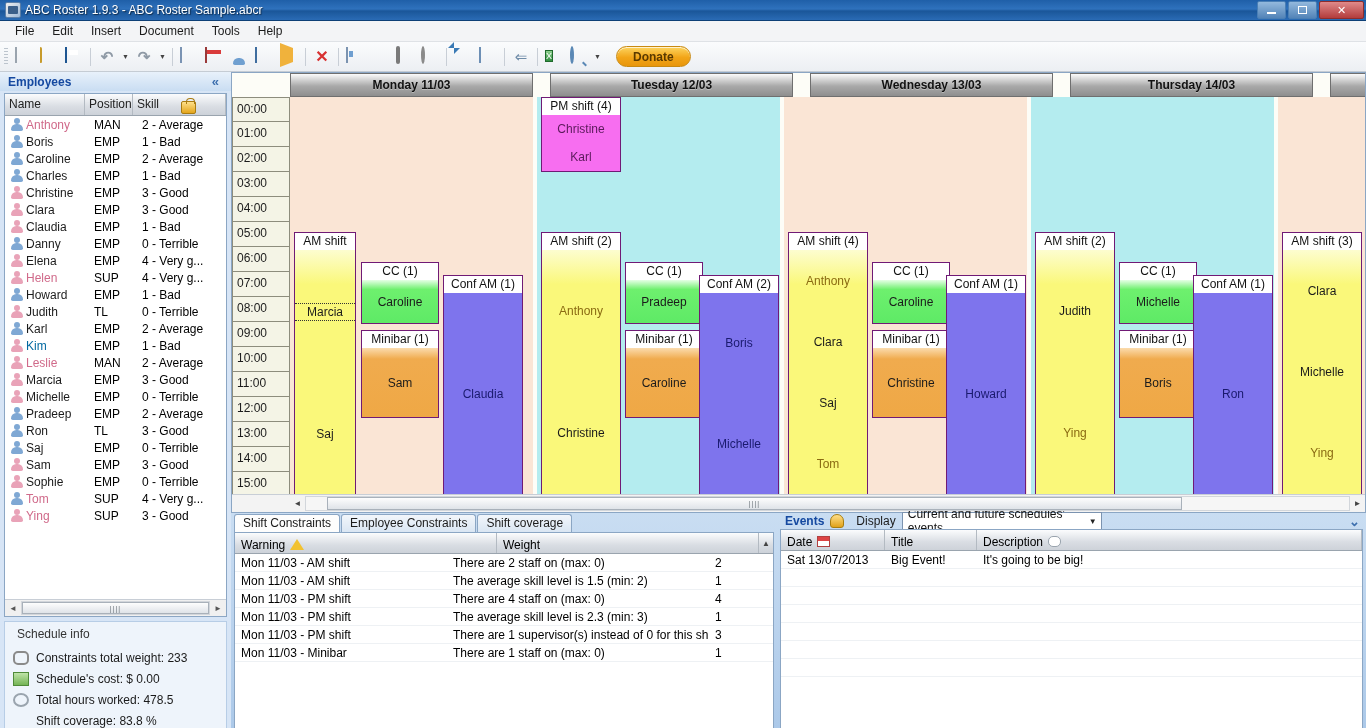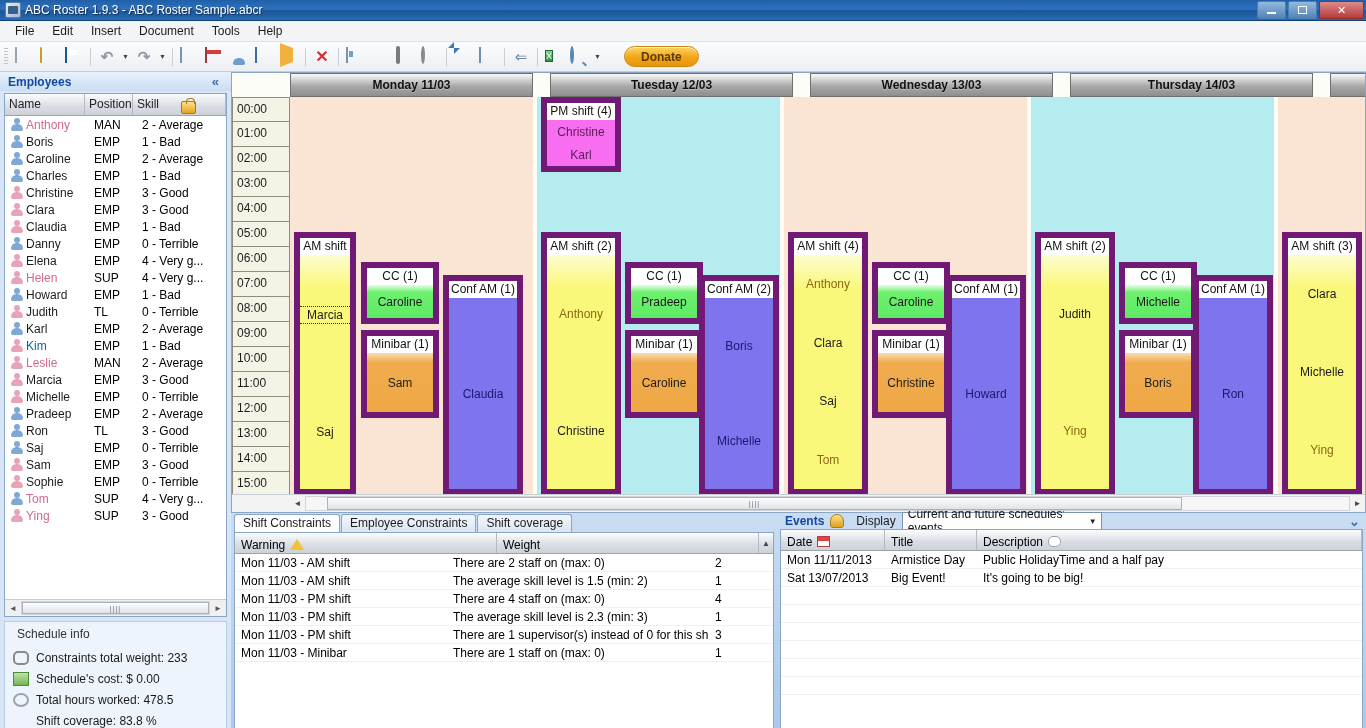--- a/index.html
+++ b/index.html
@@ -69,21 +69,21 @@
     display: flex; align-items: center; padding-left: 4px; gap: 1px;
   }
   .tgrip { width: 4px; height: 18px; margin-right: 3px;
     background: repeating-linear-gradient(to bottom,#bcc4cd 0 1px,transparent 1px 3px); }
   .tbtn { width: 24px; height: 24px; display: flex; align-items: center; justify-content: center;
     border: 1px solid transparent; border-radius: 2px; position: relative; }
   .tsep { width: 1px; height: 18px; background: #c8ced6; margin: 0 3px; }
   .tarrow { width: 11px; height: 24px; display:flex; align-items:center; justify-content:center;
     font-size: 7px; color: #444; }
   .donate {
-    margin-left: 20px; height: 21px; padding: 0 16px;
+    margin-left: 12px; height: 21px; padding: 0 16px;
     border-radius: 11px; border: 1px solid #c98a12;
     background: linear-gradient(to bottom,#fdd560,#f2a518 55%,#e8960c);
     color: #5a3a00; font-weight: bold; font-size: 12px;
     display: flex; align-items: center; justify-content: center;
     box-shadow: inset 0 1px 0 rgba(255,255,255,.7);
   }
 
   
   .ic { width: 18px; height: 18px; position: relative; display:block; }
   .ic-doc { background:#fff; border:1px solid #9aa4ae; width:13px; height:16px; margin:auto; }
@@ -207,21 +207,21 @@
   #timecol { width: 58px; flex: none; background: #fdfdf7; }
   .trow { height: 25px; border: 1px solid #8d8d7d; border-top: none;
     background: #f4f4e6; font-size: 12px; color: #1b1b1b; padding: 4px 0 0 4px; }
   .trow:first-child { border-top: 1px solid #8d8d7d; }
 
   #daycols { flex: 1; display: flex; position: relative; }
   .daycol { flex: none; margin-right: 4px; position: relative; height: 400px; }
   .daycol .bgA { position: absolute; inset: 0; background: #fae5d5; }
   .daycol .bgB { position: absolute; inset: 0; background: #b4ecef; }
 
-  .shift { position: absolute; border: 6px solid #701a75; background: #d946ef;
+  .shift { position: absolute; border: 1px solid #701a75; background: #d946ef;
     display: flex; flex-direction: column; overflow: hidden; }
   .shift .sh-ttl { height: 17px; flex: none; text-align: center; font-size: 12px;
     color: #111; background: #fff; padding-top: 1px; }
   .shift .sh-body { flex: 1; display: flex; flex-direction: column;
     justify-content: space-around; align-items: center; font-size: 12px; }
   .shift .sh-body .p { text-align: center; width: 100%; }
   .shift .sh-body .p.dotted { border-top: 1px dotted #333; border-bottom: 1px dotted #333;
     padding: 1px 0; }
 
   .c-yellow .sh-body { background: linear-gradient(to bottom,#fdfdd0,#faf87a 14%,#faf87a); }
@@ -905,25 +905,20 @@
               <span class="mini-ic cal"></span>
             </div>
             <div class="th" style="width:92px">Title</div>
             <div class="th" style="flex:1">
               <span>Description</span>
               <span class="mini-ic bubble"></span>
             </div>
           </div>
           <div class="tbrows" id="event-rows">
               <div class="tbrow">
-                <span class="td" style="width:104px">Mon 11/11/2013</span>
-                <span class="td" style="width:92px">Armistice Day</span>
-                <span class="td" style="flex:1">Public HolidayTime and a half pay</span>
-              </div>
-              <div class="tbrow">
                 <span class="td" style="width:104px">Sat 13/07/2013</span>
                 <span class="td" style="width:92px">Big Event!</span>
                 <span class="td" style="flex:1">It's going to be big!</span>
               </div>
               <div class="tbrow">
                 <span class="td" style="width:104px;border-right:1px solid #eef1f4"></span>
                 <span class="td" style="width:92px;border-right:1px solid #eef1f4"></span>
                 <span class="td" style="flex:1"></span>
               </div>
               <div class="tbrow">

